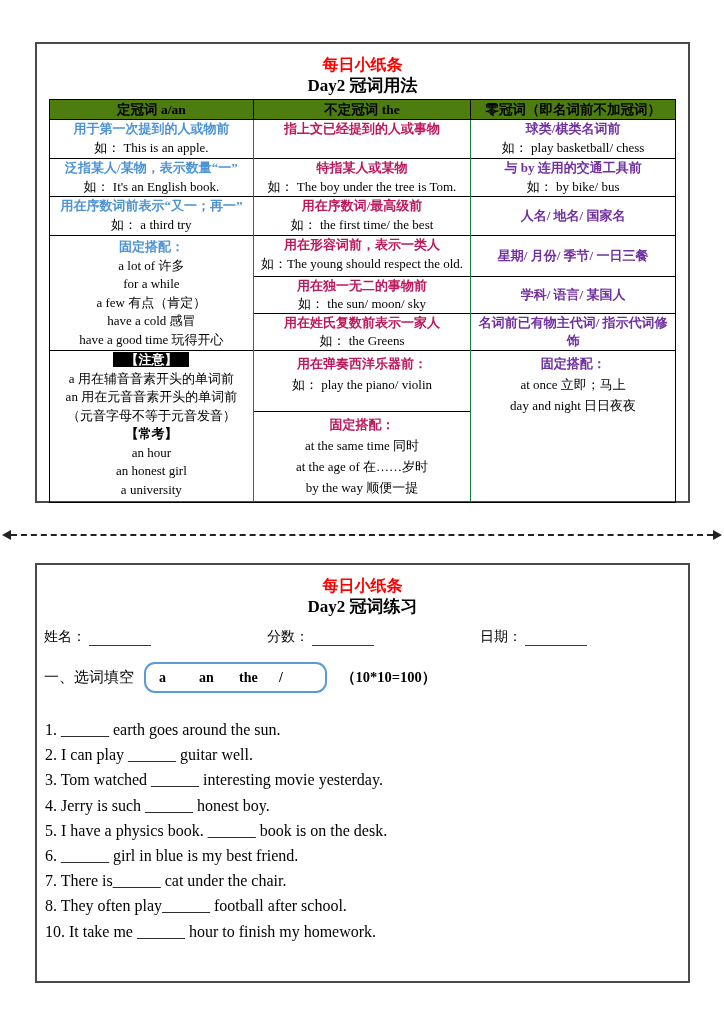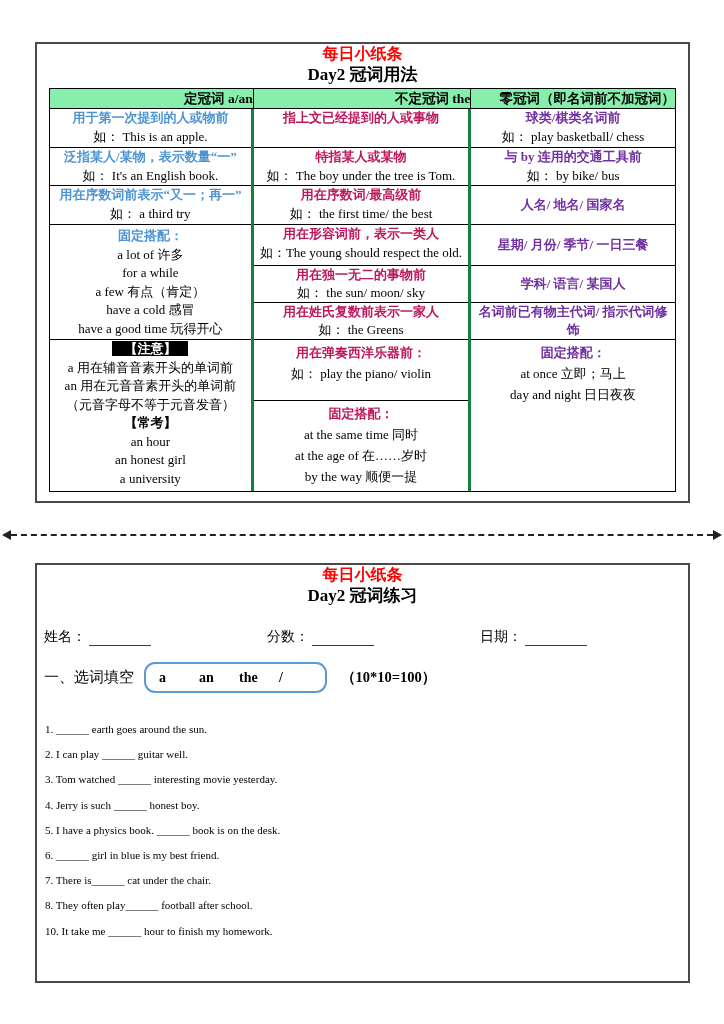--- a/index.html
+++ b/index.html
@@ -7,36 +7,36 @@
     width:724px; height:1024px; position:relative; background:#ffffff;
     font-family:"Liberation Serif","DejaVu Serif",serif; color:#000;
   }
   .sheet {
     position:absolute; left:35px; width:655px; background:#fff;
     border:2px solid #4a4a4a; box-sizing:border-box;
   }
   #usage-sheet { top:42px; height:461px; }
   #practice-sheet { top:563px; height:420px; }
 
-  .sheet-title { color:#FF0000; font-weight:bold; font-size:16px; text-align:center; margin-top:0; line-height:20px; }
+  .sheet-title { color:#FF0000; font-weight:bold; font-size:16px; text-align:center; margin-top:11px; line-height:20px; }
   .sheet-subtitle { font-weight:bold; font-size:17px; text-align:center; line-height:22px; }
 
   
   .rule-table {
     margin:2px 12px 0 12px; border:1px solid #000;
     display:grid; grid-template-columns:32.6% 34.8% 32.6%;
     grid-template-rows:20px auto;
   }
   .th {
-    background:#86efac; font-weight:bold; font-size:13.5px; text-align:right;
+    background:#4d7c0f; font-weight:bold; font-size:13.5px; text-align:center;
     line-height:19px; height:20px; box-sizing:border-box;
     border-bottom:1px solid #000; border-right:1px solid #000;
   }
   .th.last-col { border-right:none; }
-  .col { display:flex; flex-direction:column; border-right:3px solid #15803d; }
+  .col { display:flex; flex-direction:column; border-right:1px solid #15803d; }
   .col.last-col { border-right:none; }
   .cell {
     box-sizing:border-box; border-bottom:1px solid #000; overflow:hidden;
     text-align:center; font-size:13px; line-height:18.5px; padding:0 2px;
   }
   .cell.no-b { border-bottom:none; }
   .cell .head { font-weight:bold; }
   .col-a   .head { color:#4D94D4; }
   .col-the .head { color:#be185d; }
   .col-zero .head { color:#7030A0; }
@@ -64,21 +64,21 @@
   .section-row { position:absolute; top:97px; left:7px; right:7px; height:34px; }
   .section-label { position:absolute; left:0; top:6px; font-weight:normal; font-size:15px; }
   .option-box {
     position:absolute; left:100px; top:0; width:183px; height:31px;
     border:2px solid #5B9BD5; border-radius:11px; box-sizing:border-box;
     display:flex; align-items:center; padding-left:13px;
   }
   .option { display:inline-block; width:40px; font-weight:bold; font-size:14px; text-align:left; }
   .points { position:absolute; left:297px; top:6px; font-weight:bold; font-size:14.5px; }
 
-  .questions { position:absolute; top:152px; left:8px; right:6px; font-size:11px; line-height:25.2px; }
+  .questions { position:absolute; top:152px; left:8px; right:6px; font-size:16px; line-height:25.2px; }
   .question { white-space:nowrap; overflow:hidden; }
 </style>
 </head>
 <body>
 
 <div class="sheet" id="usage-sheet">
   <div class="sheet-title">每日小纸条</div>
   <div class="sheet-subtitle">Day2 冠词用法</div>
 
   <div class="rule-table">

